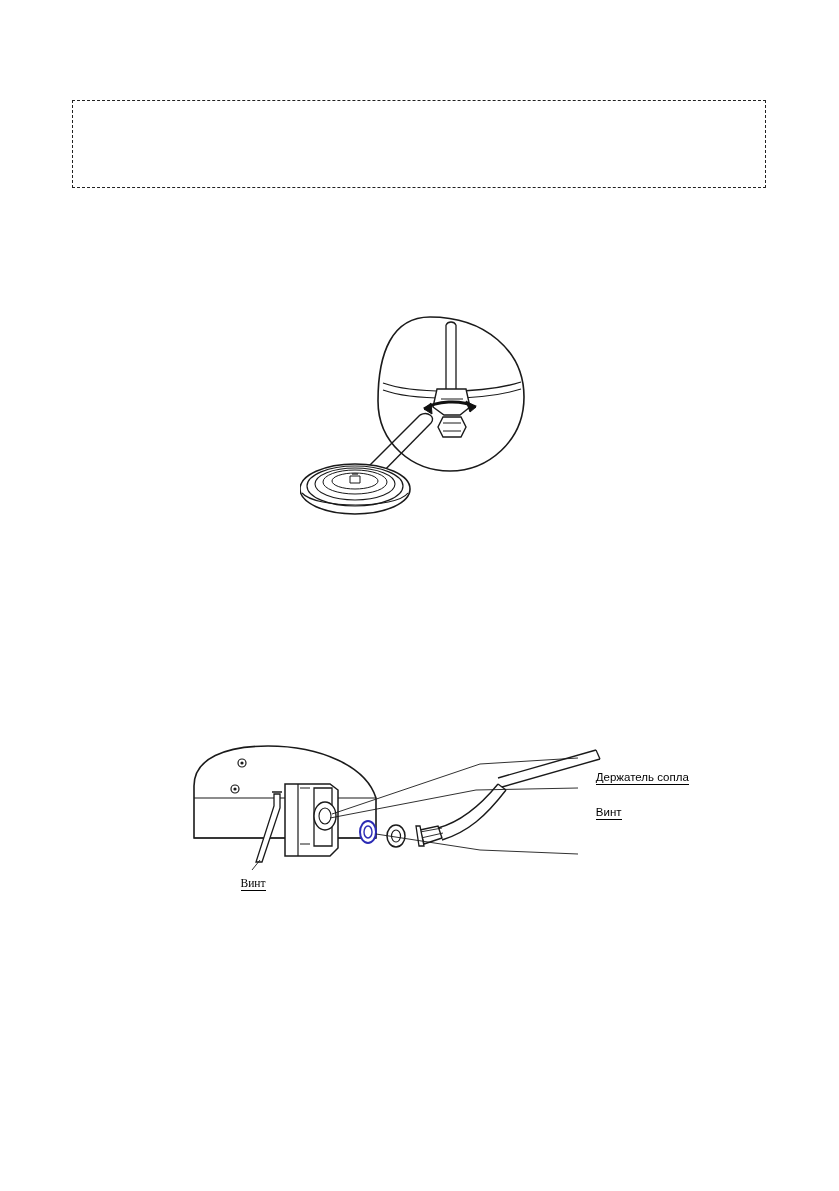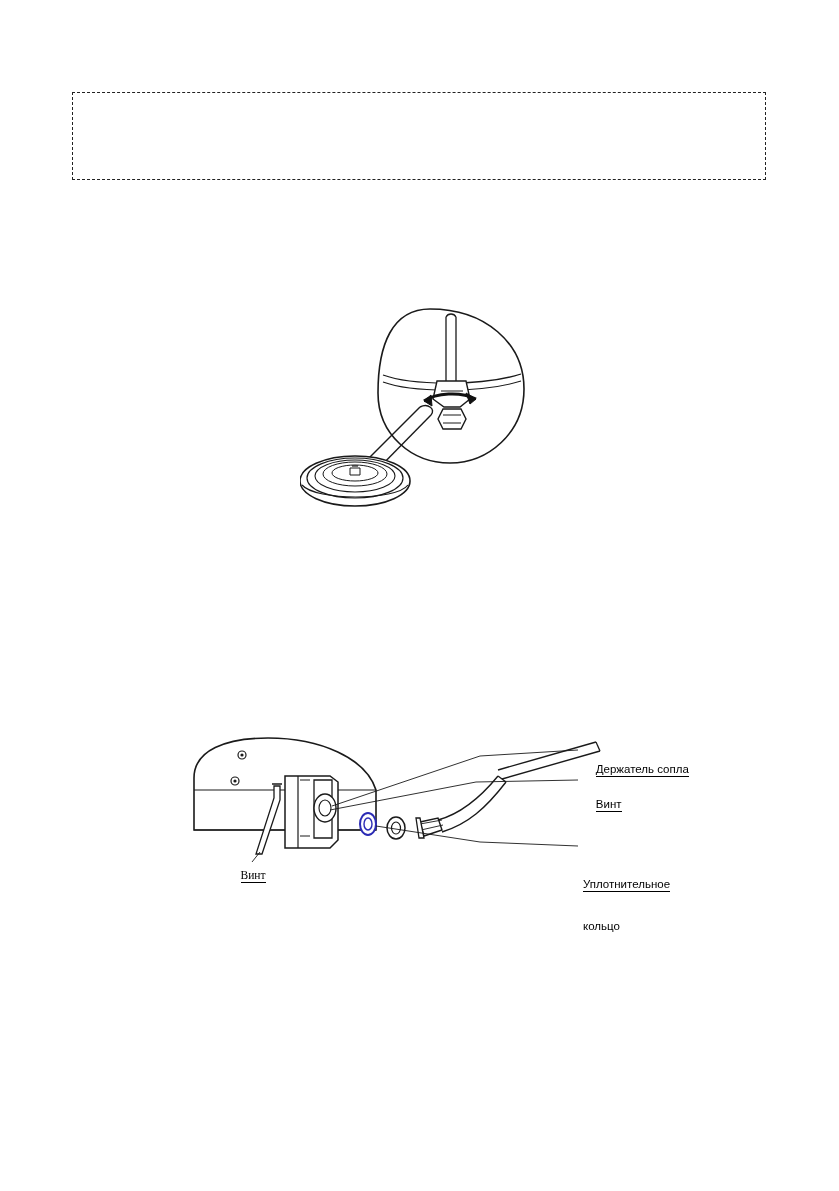--- a/index.html
+++ b/index.html
@@ -11,21 +11,21 @@
     width: 839px;
     height: 1191px;
     position: relative;
     font-family: "Liberation Sans", sans-serif;
     color: #000000;
     overflow: hidden;
   }
 
   .page {
     position: absolute;
-    left: 0; top: 8px;
+    left: 0; top: 16px;
     width: 839px;
     height: 878px;
     background: #ffffff;
   }
 
   
   .note-box {
     position: absolute;
     left: 72px;
     top: 84px;
@@ -182,22 +182,18 @@
   </div>
 
   <div class="lbl lbl-holder">
     <span class="underline-label">Держатель сопла</span>
   </div>
 
   <div class="lbl lbl-nozzle">
     <span class="underline-label">Винт</span>
   </div>
 
-  <div class="lbl lbl-oring">
-    <div><span class="underline-label">Уплотнительное</span></div>
-    <div><span>кольцо</span></div>
-  </div>
 
   <div class="lbl lbl-screw">
     <span class="underline-label">Винт</span>
   </div>
 
 </div>
 
 </body></html>

